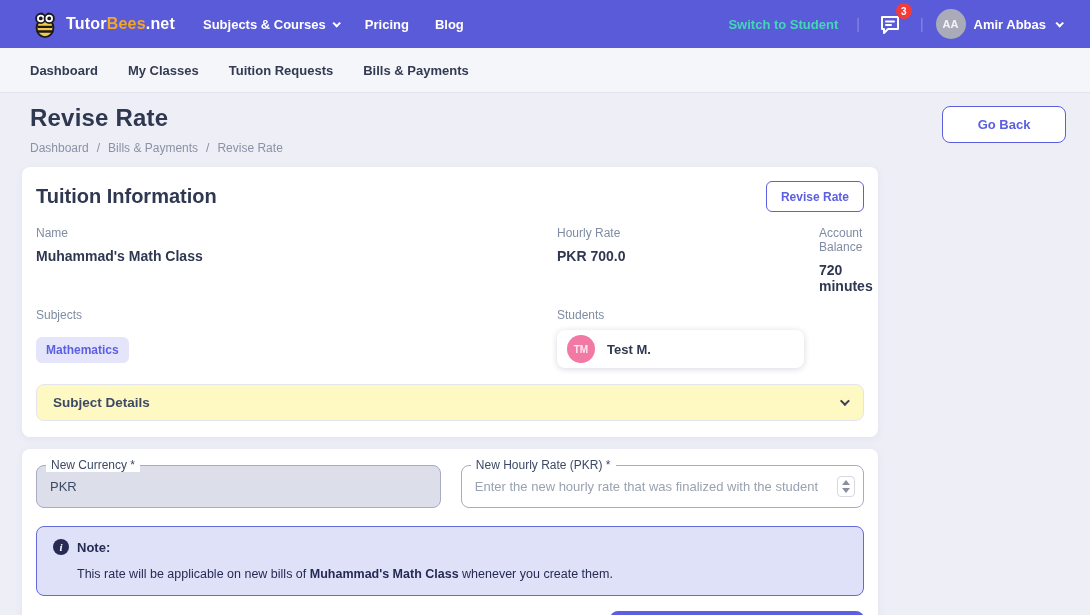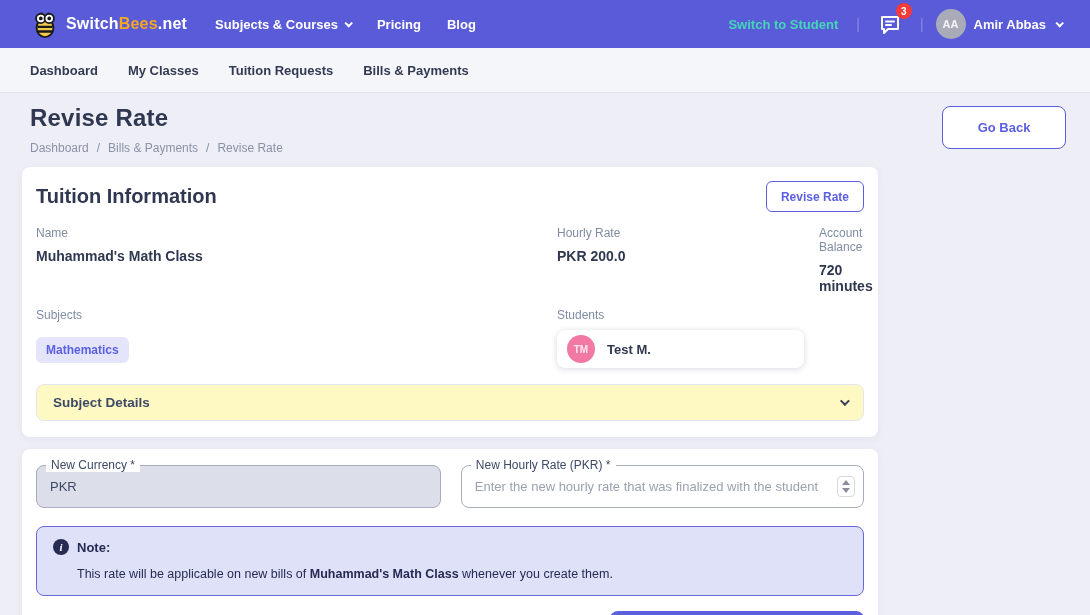--- a/index.html
+++ b/index.html
@@ -28,21 +28,21 @@
   .subnav { height:45px; background:#f5f6fa; border-bottom:1px solid #e3e5ee; display:flex; align-items:center; gap:30px; padding:0 30px; }
   .subnav a { color:#333a52; font-size:13px; font-weight:600; text-decoration:none; cursor:pointer; }
 
   
   .page-header { display:flex; align-items:flex-start; justify-content:space-between; padding:11px 24px 12px 30px; }
   .page-title { font-size:24px; font-weight:700; color:#2f3850; letter-spacing:.2px; }
   .breadcrumb { margin-top:9px; font-size:12px; color:#8a92a6; display:flex; gap:8px; align-items:center; }
   .breadcrumb .sep { color:#8a92a6; }
   .breadcrumb a { color:#8a92a6; text-decoration:none; cursor:pointer; }
   .btn-outline { background:#ffffff; border:1px solid #5b5fe0; color:#5b5fe0; border-radius:8px; font-family:inherit; font-weight:600; cursor:pointer; }
-  .go-back { width:124px; height:43px; font-size:13px; margin-top:2px; }
+  .go-back { width:124px; height:37px; font-size:13px; margin-top:2px; }
 
   
   .card { background:#ffffff; border-radius:8px; margin:0 17px 12px 22px; width:856px; box-shadow:0 2px 10px rgba(40,44,90,.05); }
   .card1 { padding:12px 14px 16px 14px; }
   .card1-head { display:flex; align-items:center; justify-content:space-between; padding:2px 0 6px 0; }
   .card1-title { font-size:20px; font-weight:700; color:#2f3850; }
   .revise-btn { height:31px; padding:0 14px; font-size:12px; border-radius:6px; }
 
   .info-grid { display:grid; grid-template-columns:521px 262px 1fr; margin-top:8px; }
   .f-label { font-size:12px; color:#7f8ca3; margin-bottom:8px; }
@@ -93,21 +93,21 @@
         <svg width="30" height="30" viewBox="0 0 32 32">
           <ellipse cx="16" cy="20" rx="9" ry="10" fill="#f2c94c" stroke="#1a1a1a" stroke-width="2"></ellipse>
           <path d="M8 19 h16 M8.5 24 h15" stroke="#1a1a1a" stroke-width="2.5"></path>
           <path d="M12 4 l3 5 M20 4 l-3 5" stroke="#1a1a1a" stroke-width="2"></path>
           <circle cx="11.5" cy="10" r="5" fill="#ffffff" stroke="#1a1a1a" stroke-width="2"></circle>
           <circle cx="20.5" cy="10" r="5" fill="#ffffff" stroke="#1a1a1a" stroke-width="2"></circle>
           <circle cx="11.5" cy="10" r="2" fill="#1a1a1a"></circle>
           <circle cx="20.5" cy="10" r="2" fill="#1a1a1a"></circle>
         </svg>
       </span>
-      <span class="logo-text"><span>Switch</span><span class="orange">Bees</span><span>.net</span></span>
+      <span class="logo-text"><span>Tutor</span><span class="orange">Bees</span><span>.net</span></span>
     </div>
     <nav class="main-links">
       <a>
           <span>Subjects &amp; Courses</span>
           <span class="chev"></span>
         </a>
       <a>Pricing</a>
       <a>Blog</a>
     </nav>
   </div>
@@ -157,21 +157,21 @@
     <button class="btn-outline revise-btn">Revise Rate</button>
   </div>
 
   <div class="info-grid">
     <div>
       <div class="f-label">Name</div>
       <div class="f-value">Muhammad's Math Class</div>
     </div>
     <div>
       <div class="f-label">Hourly Rate</div>
-      <div class="f-value">PKR 200.0</div>
+      <div class="f-value">PKR 700.0</div>
     </div>
     <div>
       <div class="f-label">Account Balance</div>
       <div class="f-value">720 minutes</div>
     </div>
   </div>
 
   <div class="info-grid row2">
     <div>
       <div class="f-label">Subjects</div>

